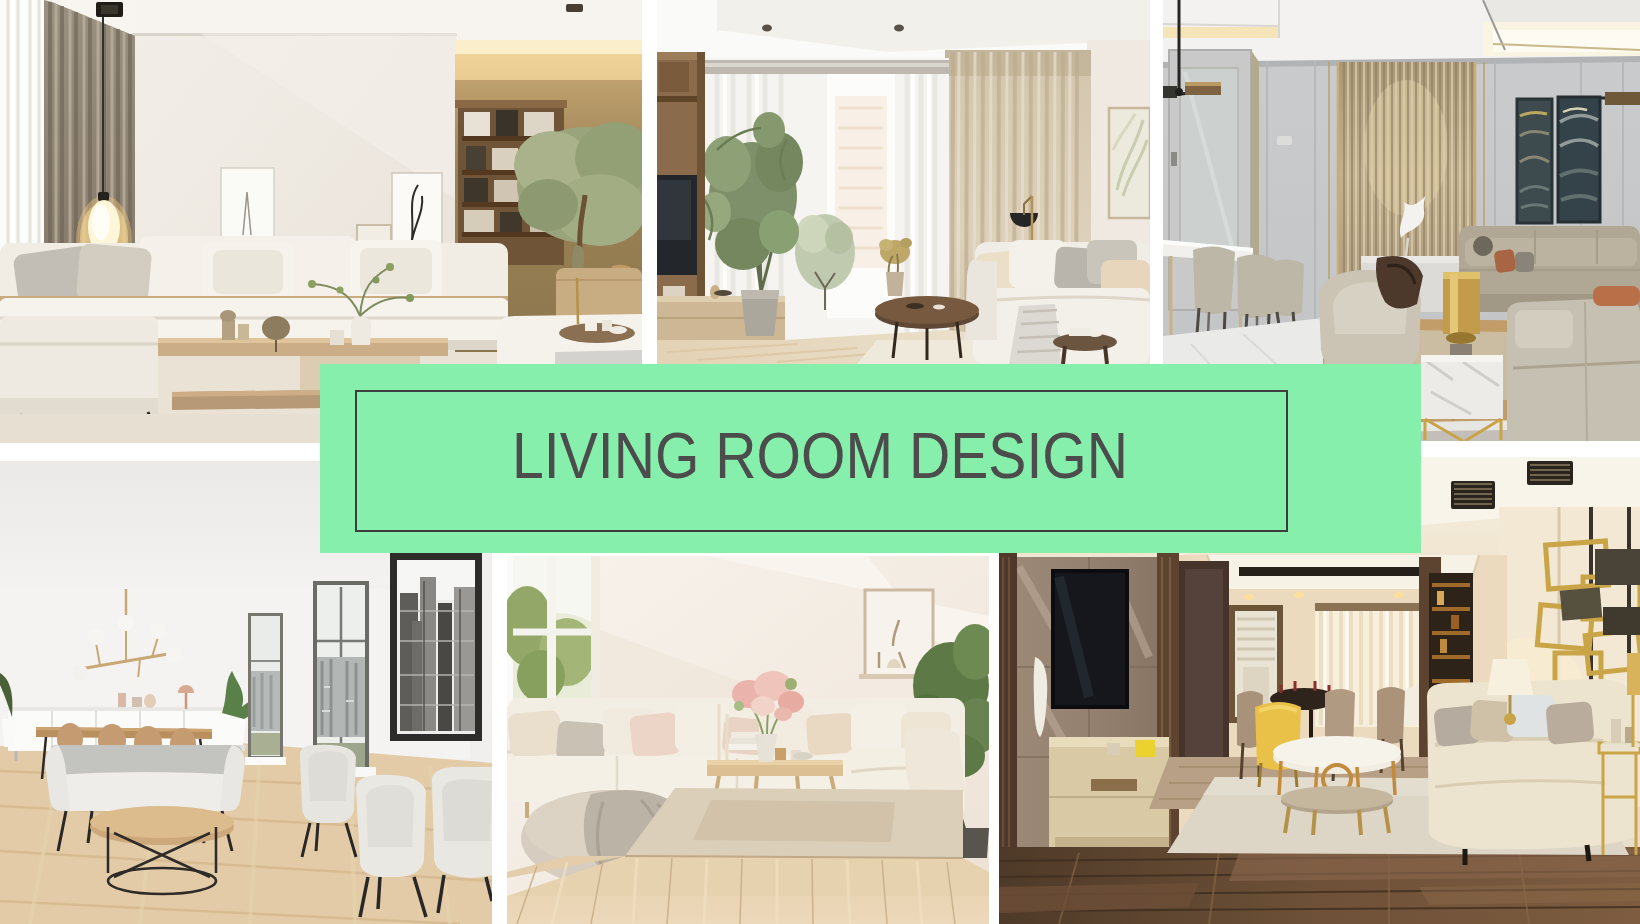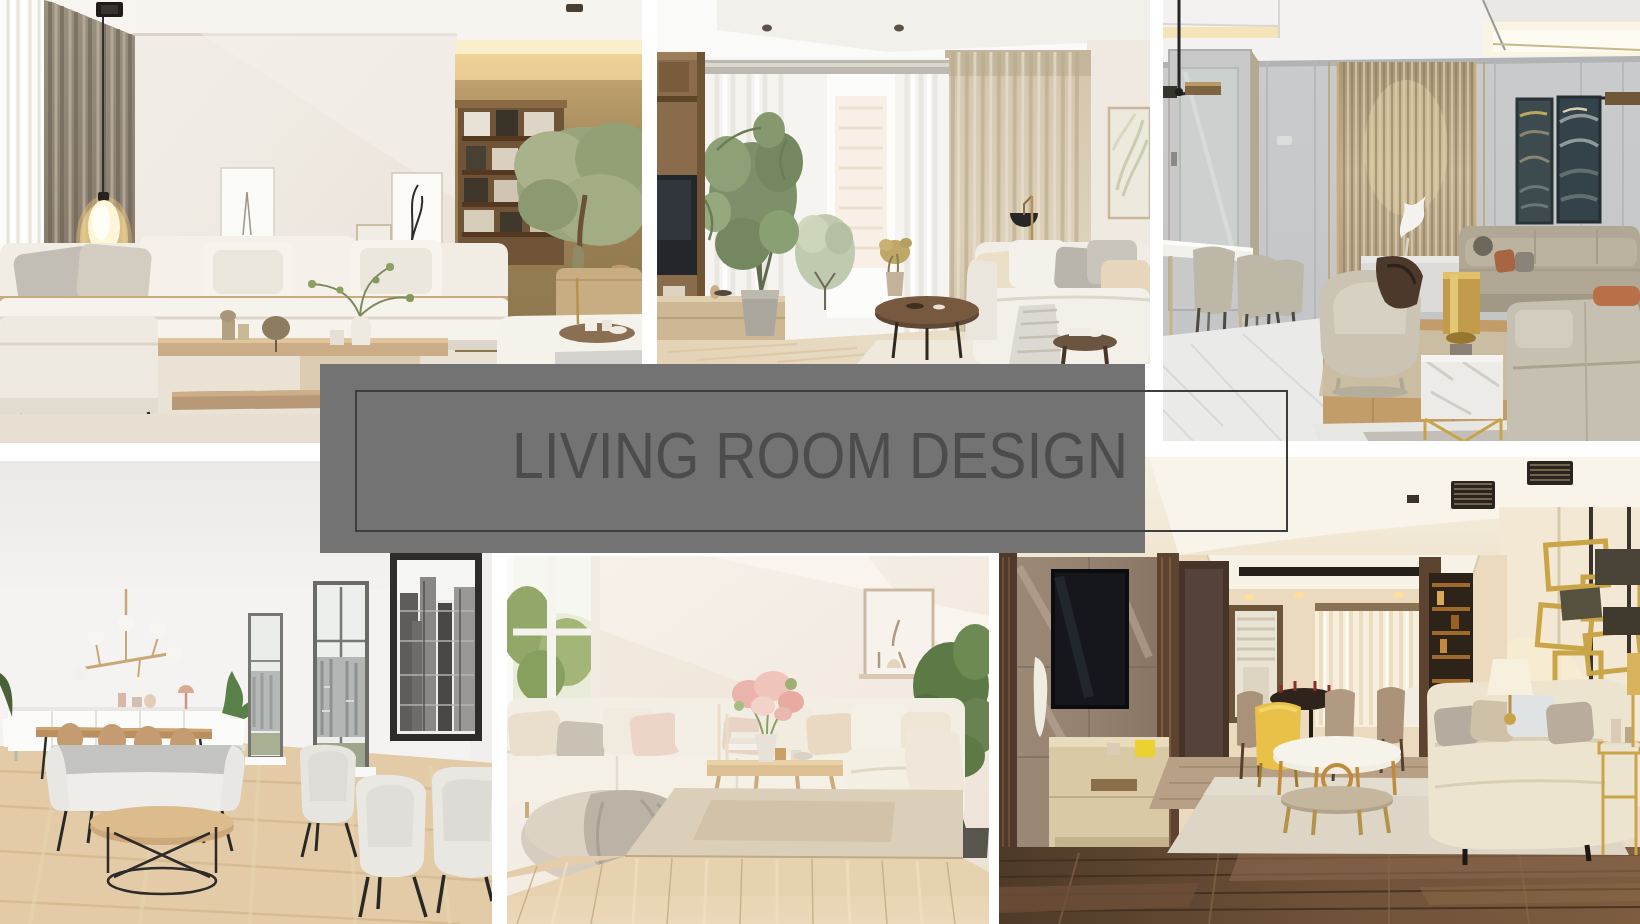--- a/index.html
+++ b/index.html
@@ -1,18 +1,18 @@
 <!DOCTYPE html>
 <html><head>
 <meta charset="utf-8">
 <style>
 html,body{margin:0;padding:0;width:1640px;height:924px;background:#ffffff;overflow:hidden;font-family:"Liberation Sans",sans-serif}
 .tile{position:absolute;overflow:hidden;line-height:0}
 .tile svg{display:block}
-#banner{position:absolute;left:320px;top:364px;width:825px;height:189px;background:#737373;z-index:10}
+#banner{position:absolute;left:320px;top:364px;width:1101px;height:189px;background:#86efac;z-index:10}
 
 
 </style>
 </head>
 <body>
 
 <div class="tile" id="p1" style="left:0;top:0;width:642px;height:443px">
 <svg width="642" height="443" viewBox="0 0 642 443" xmlns="http://www.w3.org/2000/svg">
 <defs>
 <linearGradient id="p1wood" x1="0" y1="0" x2="0" y2="1">

